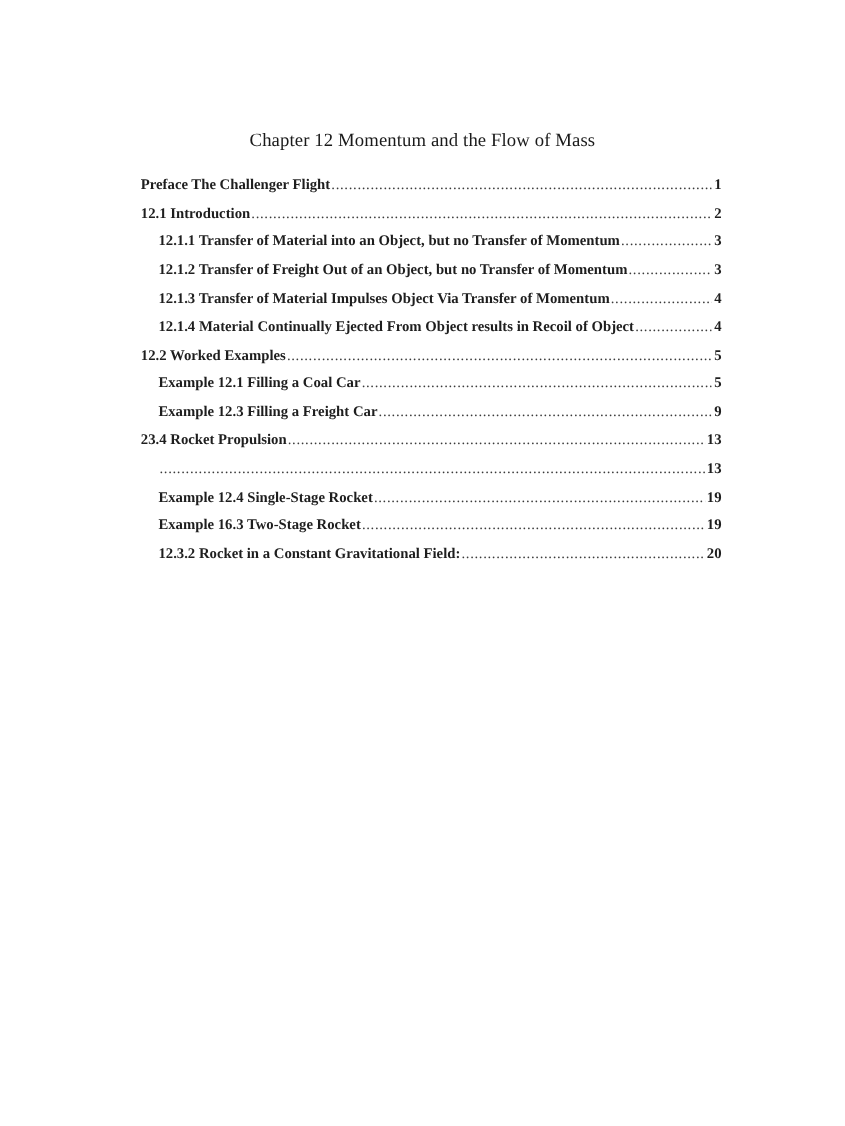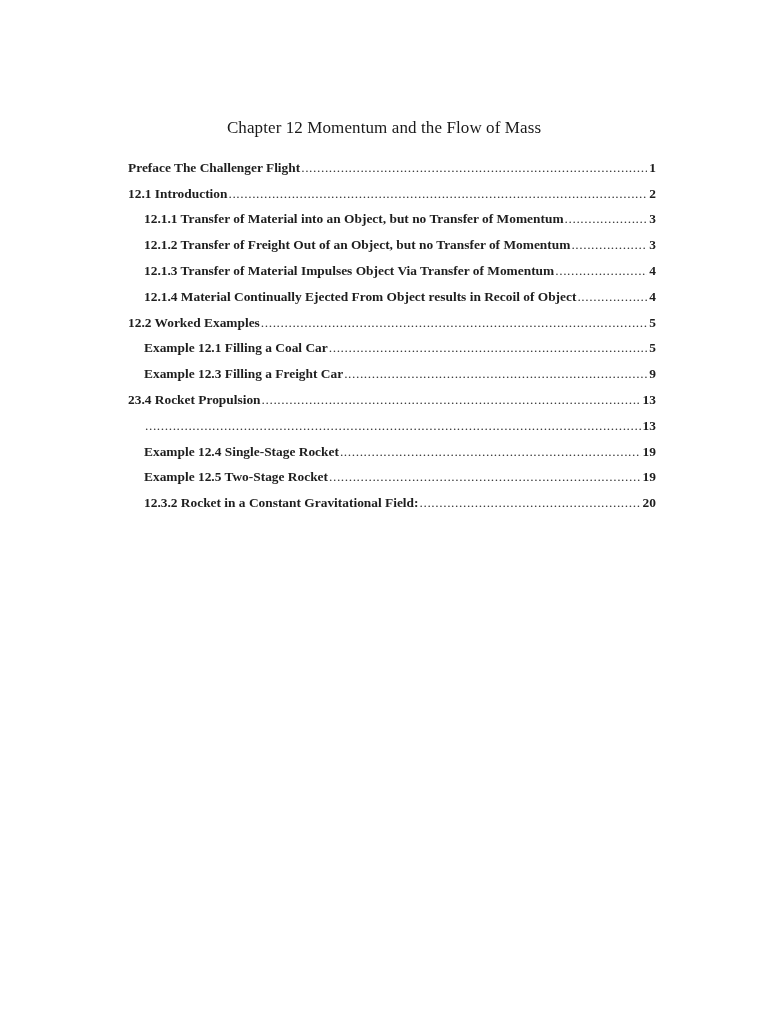--- a/index.html
+++ b/index.html
@@ -133,21 +133,21 @@
     <div class="toc-row level-2">
       <span class="toc-leader"></span>
       <span class="toc-page">13</span>
     </div>
     <div class="toc-row level-2">
       <span class="toc-label">Example 12.4 Single-Stage Rocket</span>
       <span class="toc-leader"></span>
       <span class="toc-page">19</span>
     </div>
     <div class="toc-row level-2">
-      <span class="toc-label">Example 12.5 Two-Stage Rocket</span>
+      <span class="toc-label">Example 16.3 Two-Stage Rocket</span>
       <span class="toc-leader"></span>
       <span class="toc-page">19</span>
     </div>
     <div class="toc-row level-2">
       <span class="toc-label">12.3.2 Rocket in a Constant Gravitational Field:</span>
       <span class="toc-leader"></span>
       <span class="toc-page">20</span>
     </div>
   </div>
 </div>

